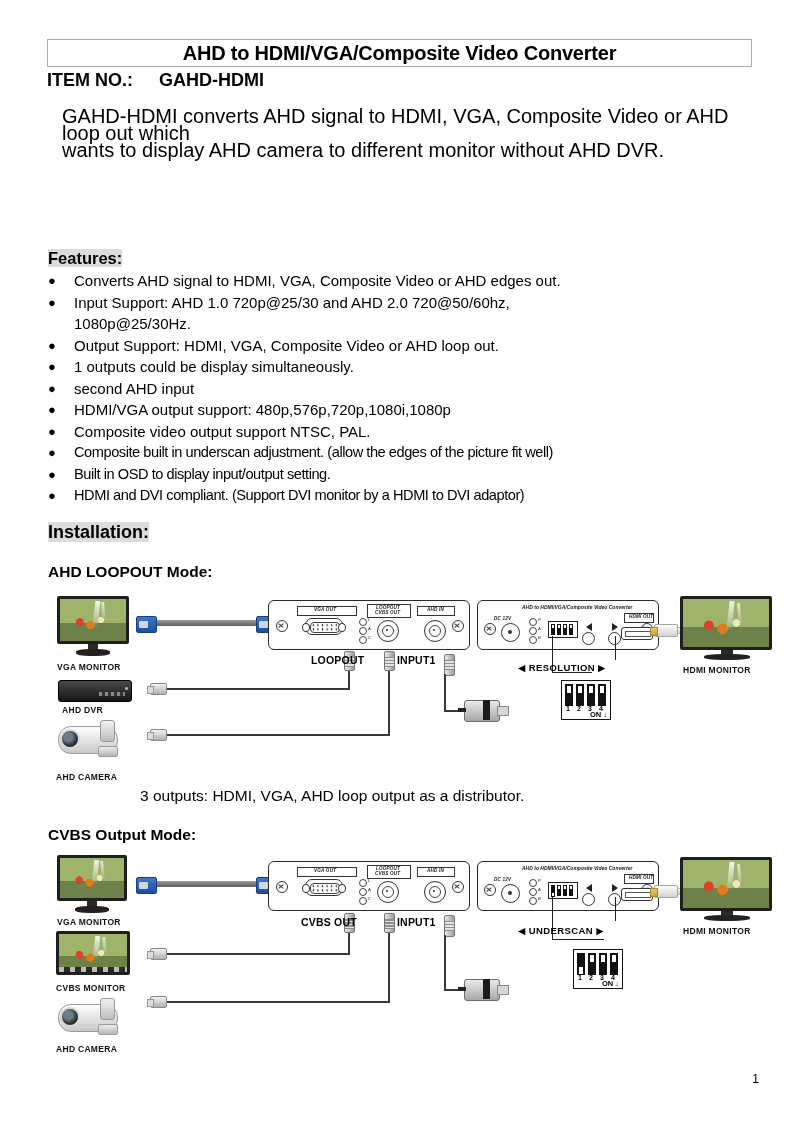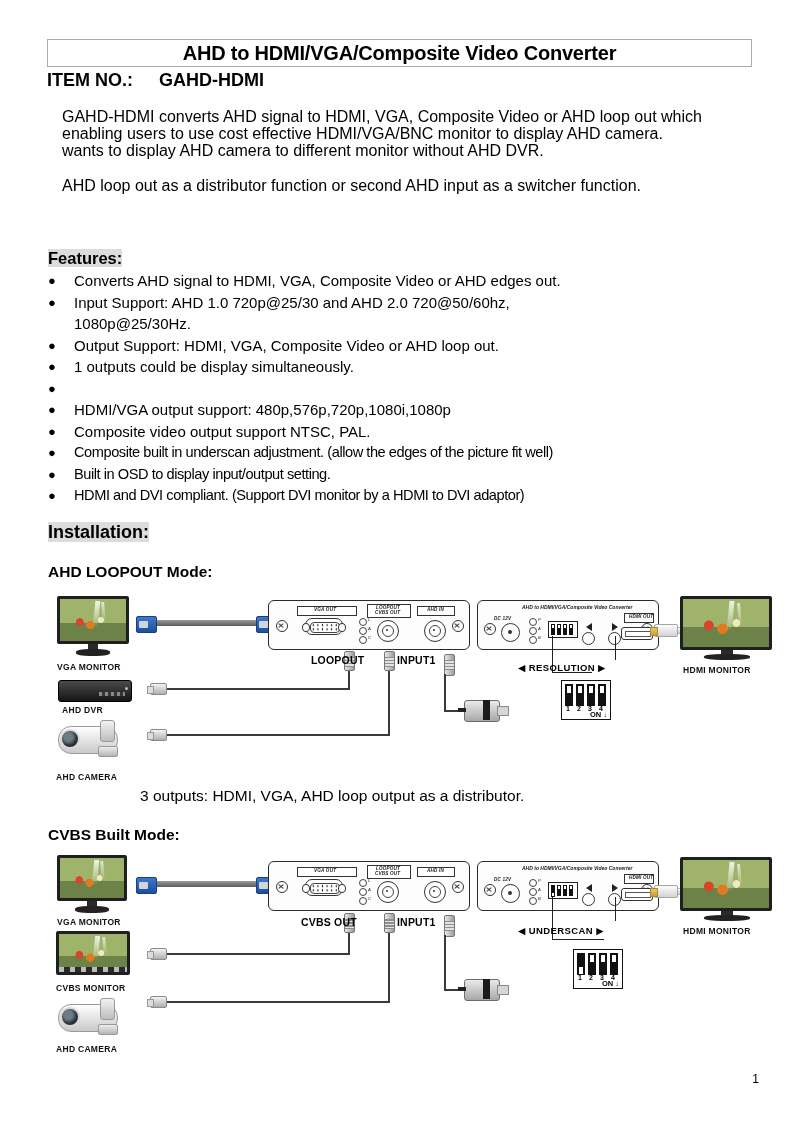--- a/index.html
+++ b/index.html
@@ -11,21 +11,21 @@
   
   .title-box{position:absolute;left:47px;top:39px;width:705px;height:28px;
              border:1px solid #aaa;box-sizing:border-box;
              display:flex;align-items:center;justify-content:center;}
   .title-box span{font-size:20px;font-weight:bold;letter-spacing:-.2px;}
   .item-no{position:absolute;left:47px;top:70px;font-size:18px;font-weight:bold;}
   .item-no .gap{display:inline-block;width:26px;}
 
   
   .intro{position:absolute;left:62px;top:108px;width:690px;
-         font-size:16px;line-height:17.2px;}
+         font-size:20px;line-height:17.2px;}
   .intro p{margin:0;}
   .intro .spacer{height:17px;}
 
   
   .hl{background:#dcdcdc;}
   .sec-head{position:absolute;font-size:16.5px;font-weight:bold;}
   #features-head{left:48px;top:249px;}
   .feat{position:absolute;left:48px;top:270px;width:700px;
         font-size:15px;line-height:21.5px;}
   .feat .row{display:flex;align-items:flex-start;}
@@ -177,24 +177,22 @@
 
   <div class="title-box">
     <span>AHD to HDMI/VGA/Composite Video Converter</span>
   </div>
   <div class="item-no">
     <span>ITEM NO.:</span><span class="gap"></span><span>GAHD-HDMI</span>
   </div>
 
   <div class="intro">
     <p>GAHD-HDMI converts AHD signal to HDMI, VGA, Composite Video or AHD loop out which</p>
-    <p>enabling users to use cost effective HDMI/VGA/BNC monitor to display AHD camera.</p>
     <p>wants to display AHD camera to different monitor without AHD DVR.</p>
     <div class="spacer"></div>
-    <p>AHD loop out as a distributor function or second AHD input as a switcher function.</p>
   </div>
 
   <div class="sec-head" id="features-head">
     <span class="hl">Features:</span>
   </div>
   <div class="feat" id="features-list">
     <div class="row">
         <div class="bul">●</div>
         <div class="txt"><span>Converts AHD signal to HDMI, VGA, Composite Video or AHD edges out.</span></div>
       </div>
@@ -205,21 +203,21 @@
     <div class="row">
         <div class="bul">●</div>
         <div class="txt"><span>Output Support: HDMI, VGA, Composite Video or AHD loop out.</span></div>
       </div>
     <div class="row">
         <div class="bul">●</div>
         <div class="txt"><span>1 outputs could be display simultaneously.</span></div>
       </div>
     <div class="row">
         <div class="bul">●</div>
-        <div class="txt"></div>
+        <div class="txt"><span class="sub">second AHD input</span></div>
       </div>
     <div class="row">
         <div class="bul">●</div>
         <div class="txt"><span>HDMI/VGA output support: 480p,576p,720p,1080i,1080p</span></div>
       </div>
     <div class="row">
         <div class="bul">●</div>
         <div class="txt"><span>Composite video output support NTSC, PAL.</span></div>
       </div>
     <div class="row">
@@ -416,21 +414,21 @@
       <div class="num" style="left:2px;">1</div>
       <div class="num" style="left:13px;">2</div>
       <div class="num" style="left:24px;">3</div>
       <div class="num" style="left:35px;">4</div>
       <div class="on"><span>ON</span> ↓</div>
     </div>
   </div>
 
   <div class="caption" id="cap1">3 outputs: HDMI, VGA, AHD loop output as a distributor.</div>
 
-  <div id="mode2-head">CVBS Built Mode:</div>
+  <div id="mode2-head">CVBS Output Mode:</div>
 
   <div class="diagram" id="diagram2">
 
     <div class="mon" style="left:17px;top:2px;width:75px;height:58px;">
       <div class="screen" style="width:70px;height:46px;">
         <div class="pic"></div>
           <div class="glare"></div>
           <div class="glare2"></div>
       </div>
       <div class="neck" style="left:30px;top:46px;width:10px;height:6px;"></div>

